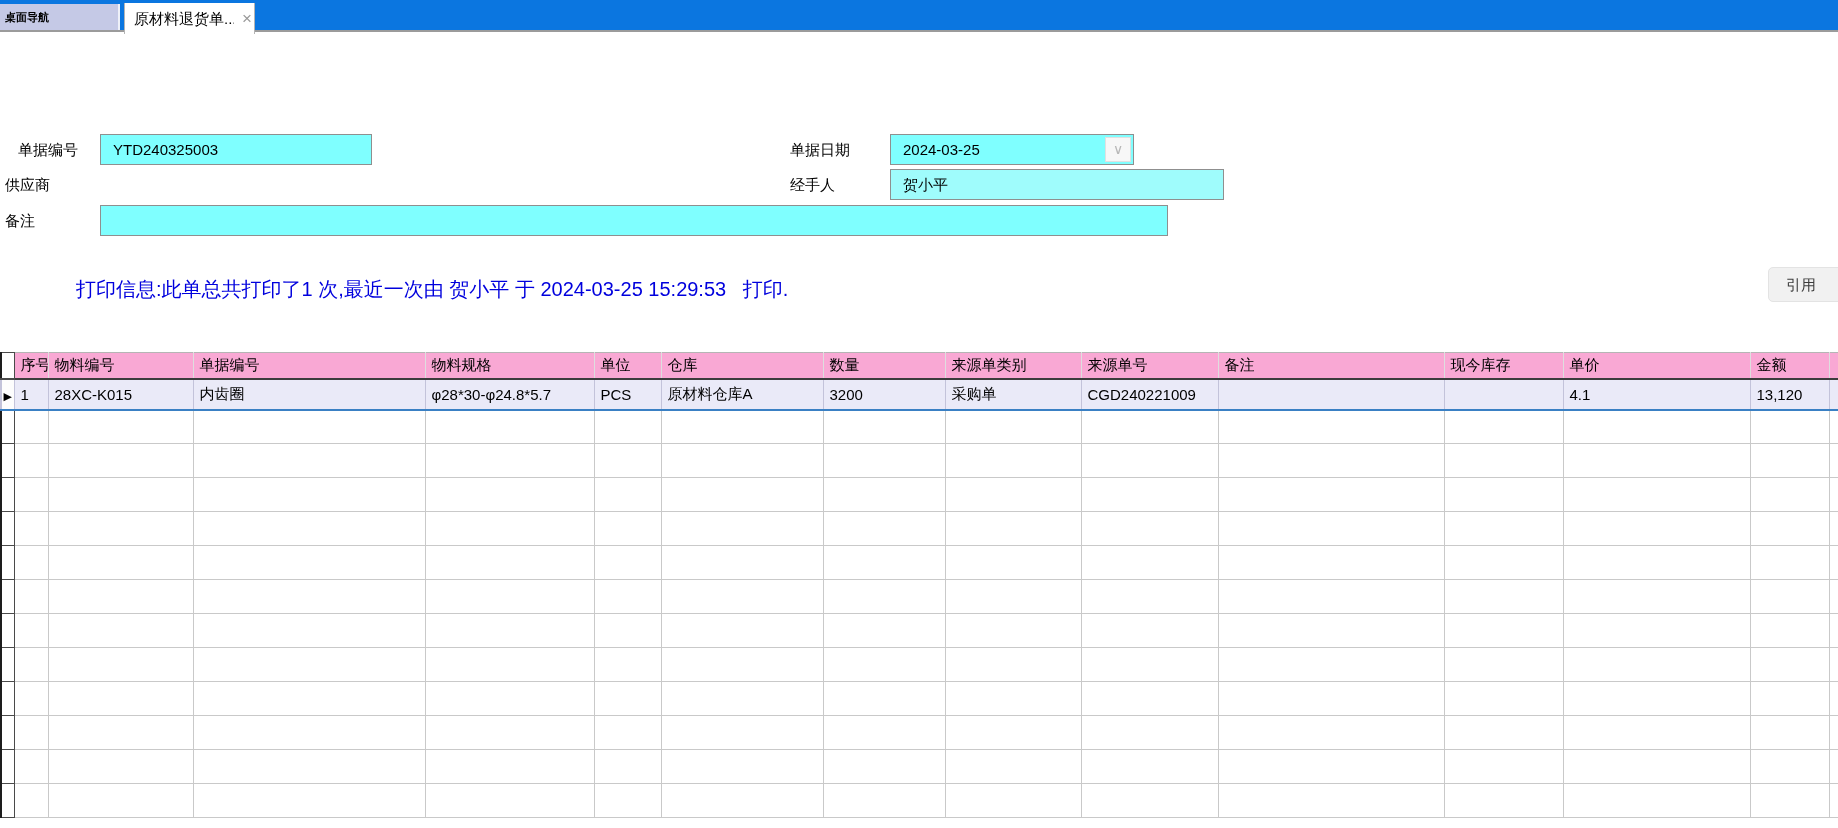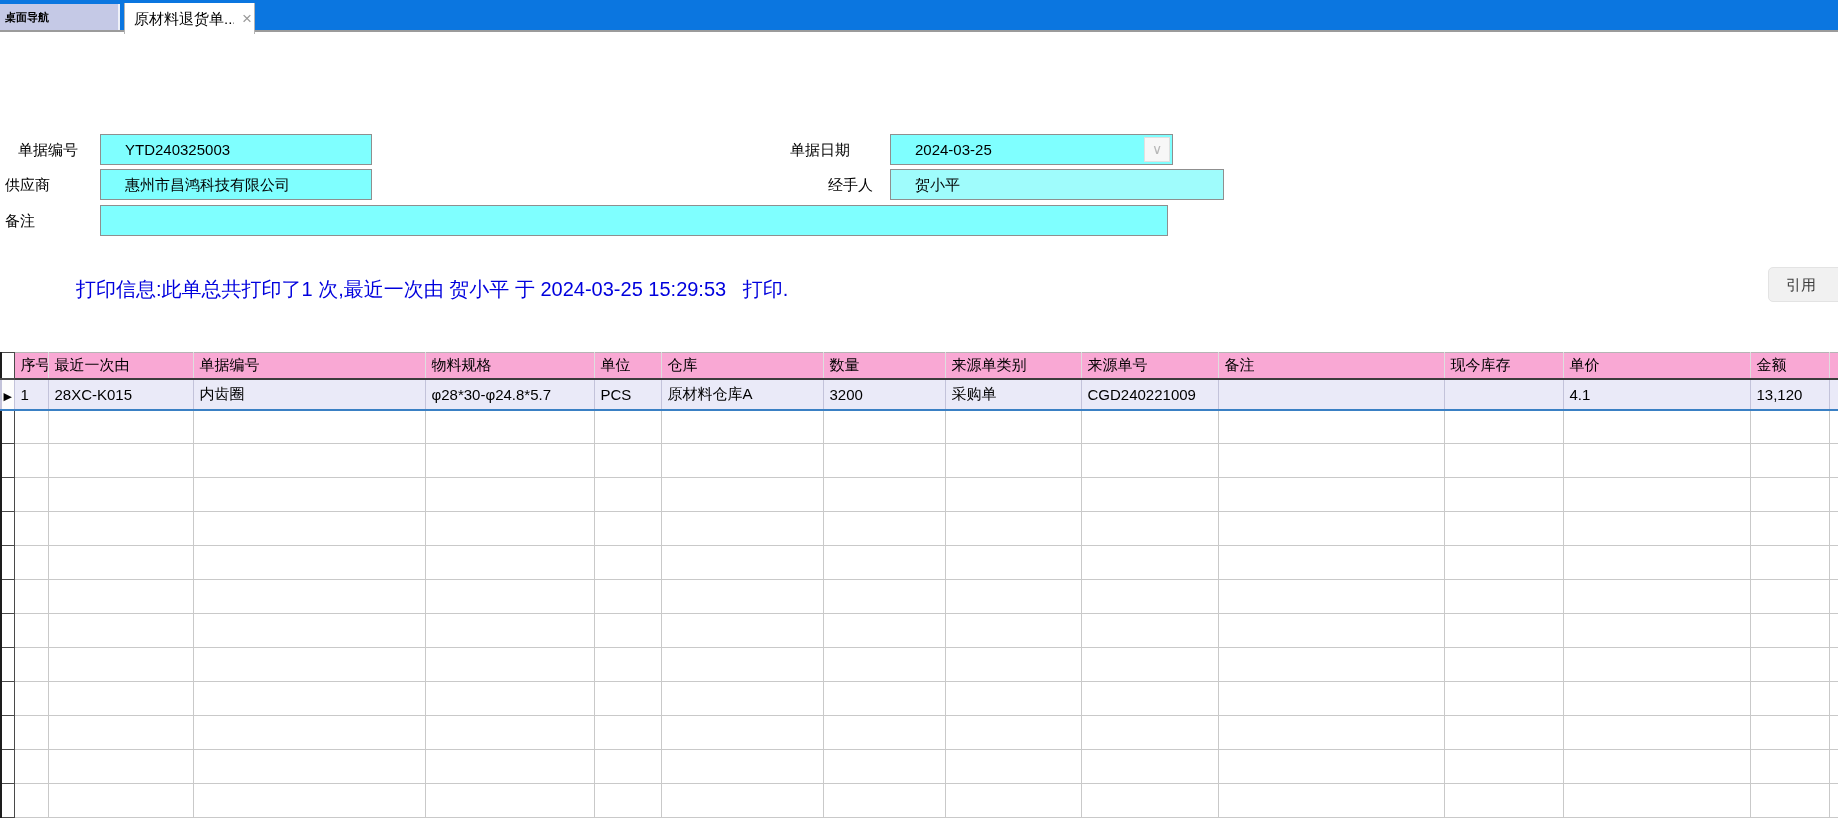--- a/index.html
+++ b/index.html
@@ -19,21 +19,21 @@
     border-right:2px solid #eef0f8;font-size:11px;font-weight:bold;line-height:26px;padding-left:5px;cursor:default;}
   .tab-active{position:absolute;left:124px;top:3px;width:131px;height:31px;background:#ffffff;z-index:3;
     border-left:1px solid #b5b5b5;border-right:1px solid #b5b5b5;font-size:15px;line-height:29px;
     padding-left:9px;display:flex;align-items:center;gap:6px;cursor:default;}
   .tab-active .lbl{flex:0 1 auto;overflow:hidden;white-space:nowrap;}
   .close-x{color:#9a9a9a;font-size:17px;line-height:17px;cursor:pointer;padding:0 2px;}
 
   
   .flabel{position:absolute;font-size:15px;line-height:31px;height:31px;}
   .ffield{position:absolute;height:31px;background:var(--cyan);border:1px solid #8f8f8f;
-    font-size:15px;line-height:29px;padding-left:24px;overflow:hidden;white-space:nowrap;}
+    font-size:15px;line-height:29px;padding-left:12px;overflow:hidden;white-space:nowrap;}
   .ffield.light{background:var(--cyan-light);}
   .combo-btn{position:absolute;right:2px;top:2px;width:26px;height:25px;background:#f7f7f7;
     border:1px solid #e0e0e0;color:#b8b8b8;font-size:14px;text-align:center;line-height:23px;cursor:pointer;}
   .printinfo{position:absolute;left:76px;top:276px;font-size:20px;color:var(--info-blue);white-space:pre;}
   .ref-btn{position:absolute;left:1768px;top:267px;width:80px;height:35px;background:#f1f1f1;
     border:1px solid #e3e3e3;border-radius:5px;font-size:15px;color:#3c3c3c;text-align:left;
     padding-left:17px;line-height:33px;cursor:pointer;}
 
   
   .grid-wrap{position:absolute;left:0;top:352px;width:1838px;height:476px;overflow:hidden;}
@@ -61,27 +61,26 @@
   <div class="tab-inactive">桌面导航</div>
   <div class="tab-active">
     <span class="lbl">原材料退货单...</span>
     <span class="close-x">×</span>
   </div>
 
   <div class="flabel" style="left:5px;top:134px;margin-left:13px;">单据编号</div>
   <div class="flabel" style="left:5px;top:169px;">供应商</div>
   <div class="flabel" style="left:5px;top:205px;">备注</div>
   <div class="flabel" style="left:790px;top:134px;">单据日期</div>
-  <div class="flabel" style="left:828px;top:169px;">经手人</div>
+  <div class="flabel" style="left:790px;top:169px;">经手人</div>
 
   <div class="ffield" style="left:100px;top:134px;width:272px;">YTD240325003</div>
-  <div class="ffield" style="left:100px;top:169px;width:272px;">惠州市昌鸿科技有限公司</div>
   <div class="ffield" style="left:100px;top:205px;width:1068px;"></div>
 
-  <div class="ffield" style="left:890px;top:134px;width:283px;">
+  <div class="ffield" style="left:890px;top:134px;width:244px;">
     <span>2024-03-25</span>
     <span class="combo-btn">∨</span>
   </div>
   <div class="ffield light" style="left:890px;top:169px;width:334px;">贺小平</div>
 
   <div class="printinfo">打印信息:此单总共打印了1 次,最近一次由 贺小平 于 2024-03-25 15:29:53   打印.</div>
   <div class="ref-btn">引用</div>
 
   <div class="grid-wrap">
     <table class="grid" id="items-grid-table">
@@ -99,21 +98,21 @@
           <col style="width:226px">
           <col style="width:119px">
           <col style="width:187px">
           <col style="width:79px">
           <col style="width:10px">
         </colgroup>
         <thead>
           <tr>
             <th class="sel"></th>
             <th>序号</th>
-            <th>最近一次由</th>
+            <th>物料编号</th>
             <th>单据编号</th>
             <th>物料规格</th>
             <th>单位</th>
             <th>仓库</th>
             <th>数量</th>
             <th>来源单类别</th>
             <th>来源单号</th>
             <th>备注</th>
             <th>现今库存</th>
             <th>单价</th>

